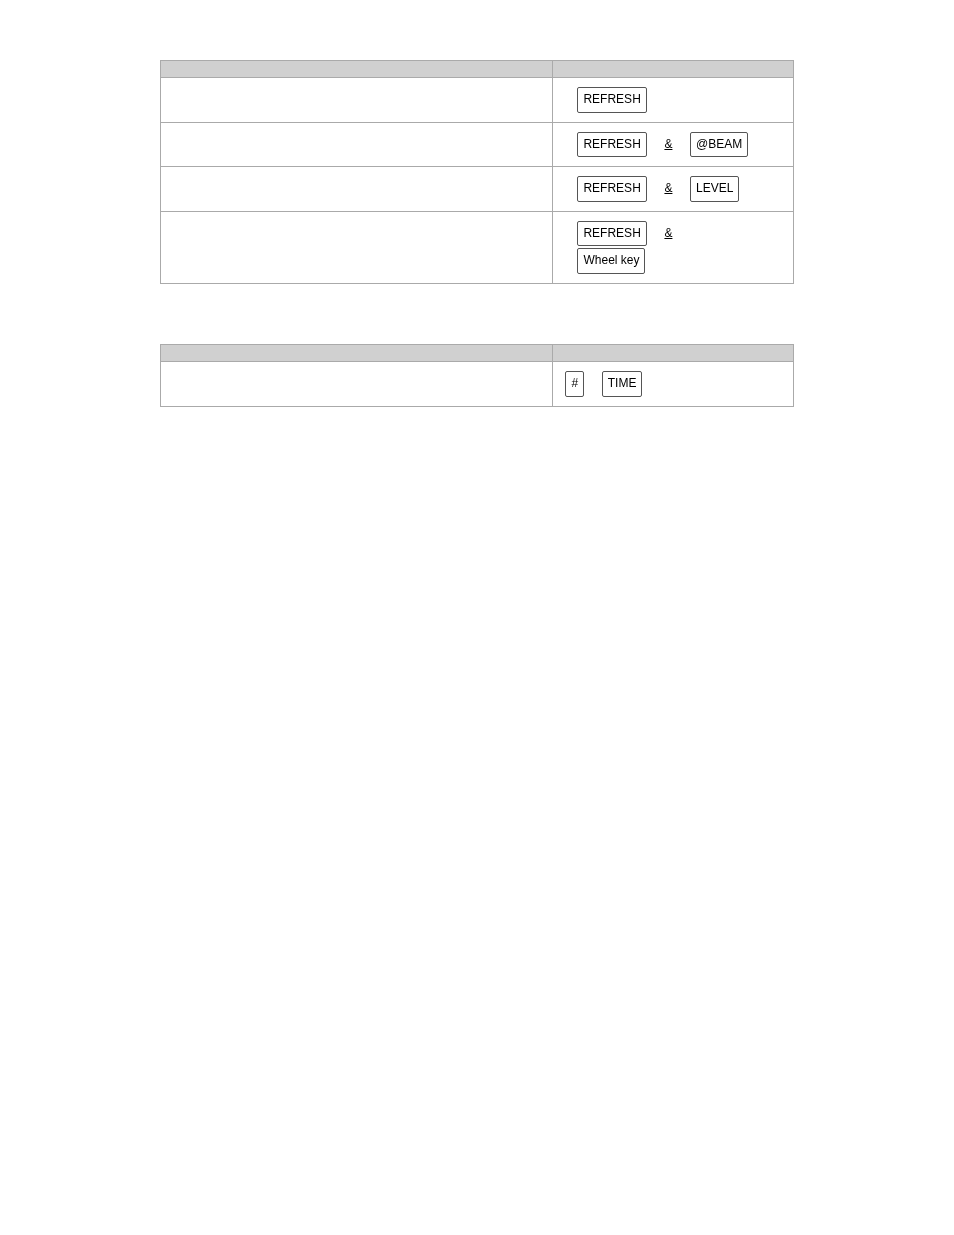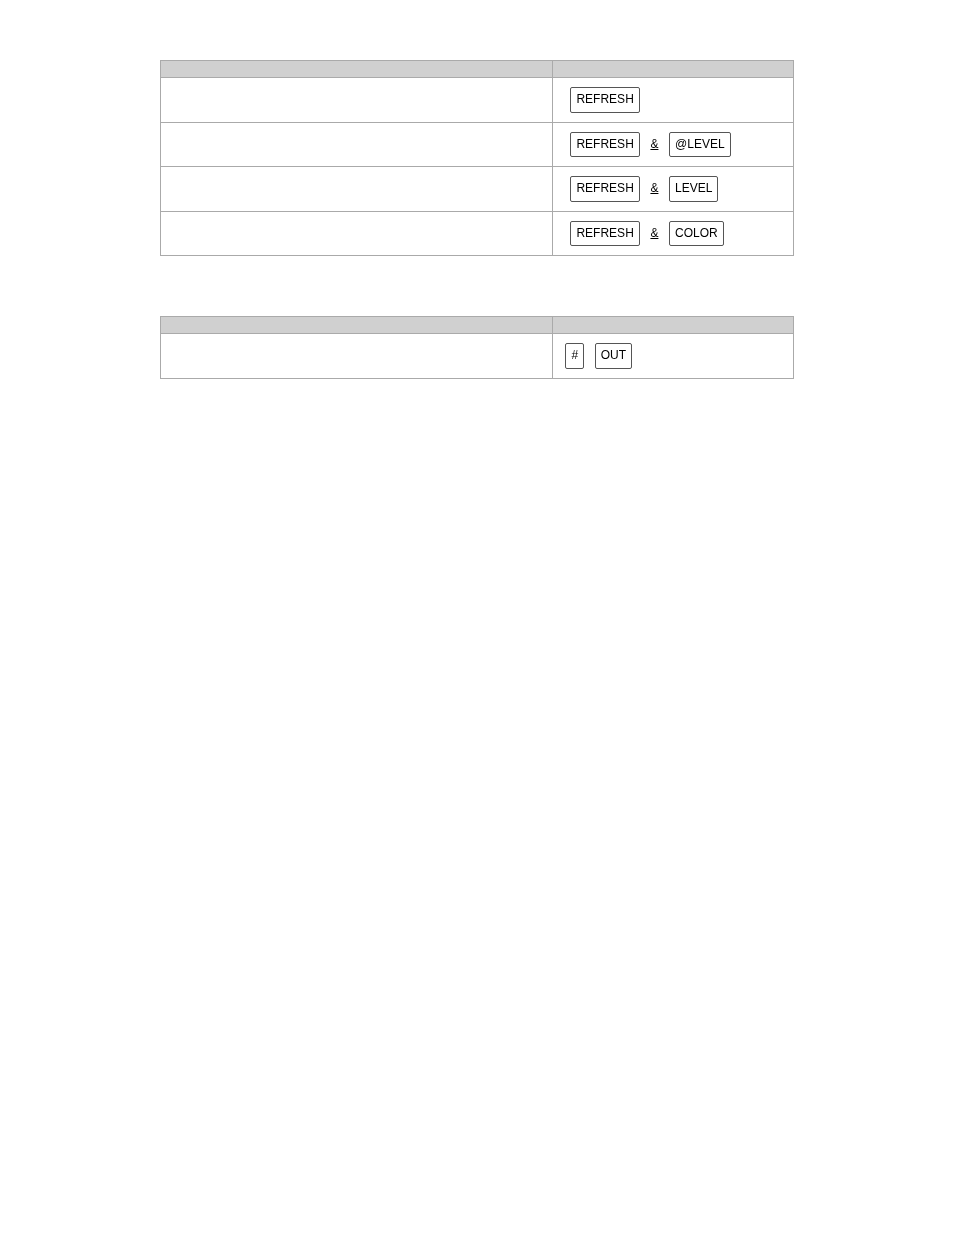--- a/index.html
+++ b/index.html
@@ -45,21 +45,21 @@
     }
 
     .kbd {
       display: inline-block;
       border: 1px solid #555;
       border-radius: 2px;
       padding: 1px 5px;
       font-size: 12px;
       font-family: Arial, Helvetica, sans-serif;
       background: #fff;
-      margin: 1px 5px;
+      margin: 1px 12px;
     }
 
     .amp {
       display: inline;
       text-decoration: underline;
       margin: 0 2px;
       font-size: 12px;
     }
 
     .hash {
@@ -96,61 +96,65 @@
         <td class="td-keys">
           <span class="kbd">REFRESH</span>
         </td>
       </tr>
 
       <tr>
         <td></td>
         <td class="td-keys">
           <span class="kbd">REFRESH</span>
           <span class="amp">&amp;</span>
-          <span class="kbd">@LEVEL</span>
+          <span class="kbd">@BEAM</span>
         </td>
       </tr>
 
       <tr>
         <td></td>
         <td class="td-keys">
           <span class="kbd">REFRESH</span>
           <span class="amp">&amp;</span>
           <span class="kbd">LEVEL</span>
         </td>
       </tr>
 
-
-
       <tr>
         <td></td>
         <td class="td-keys">
-          <span class="kbd">REFRESH</span>
-          <span class="amp">&amp;</span>
-          <span class="kbd">COLOR</span>
+          <div>
+            <span class="kbd">REFRESH</span>
+            <span class="amp">&amp;</span>
+          </div>
+          <div>
+            <span class="kbd">Wheel key</span>
+          </div>
         </td>
       </tr>
+
+
 
     </tbody>
   </table>
 
   <table class="cmd-table">
     <thead>
       <tr>
         <th></th>
         <th></th>
       </tr>
     </thead>
     <tbody>
 
-
-
       <tr>
         <td></td>
         <td class="td-keys">
           <span class="hash">#</span>
-          <span class="kbd">OUT</span>
+          <span class="kbd">TIME</span>
         </td>
       </tr>
+
+
     </tbody>
   </table>
 
 </div>
 
 </body></html>

